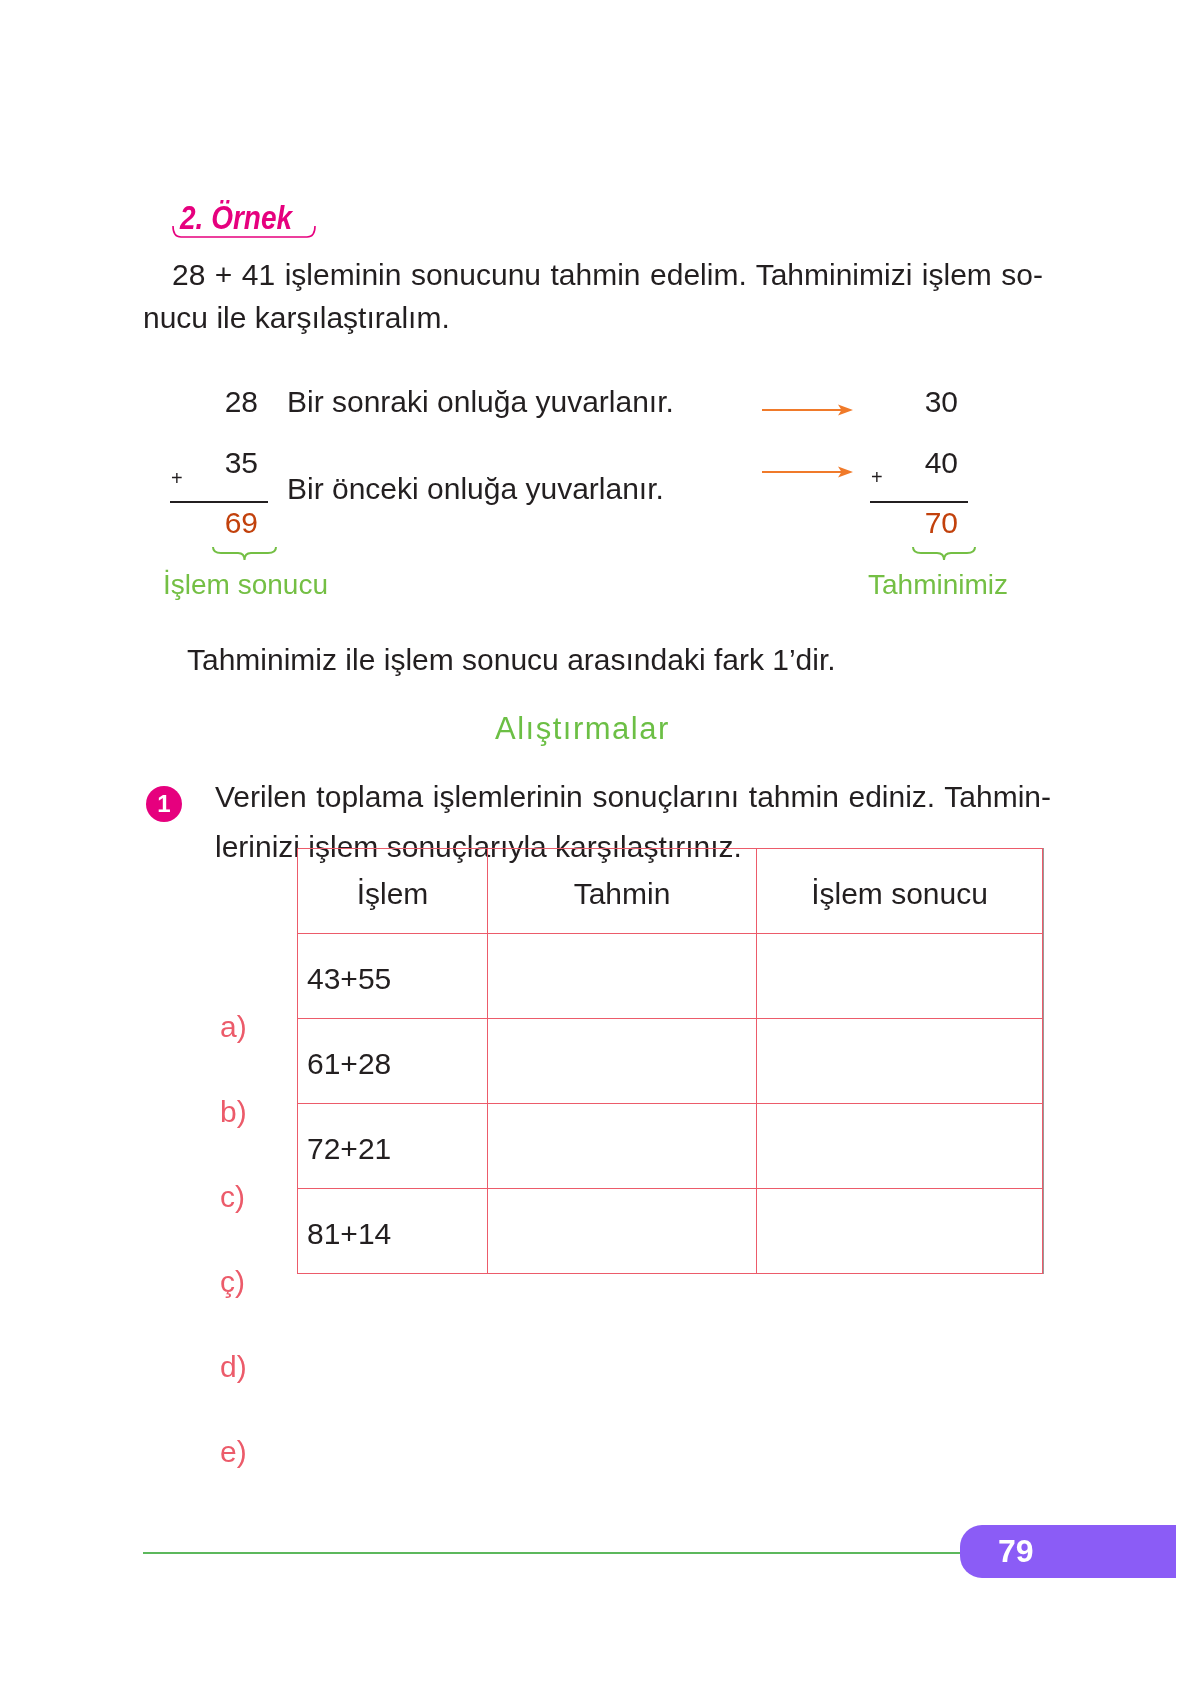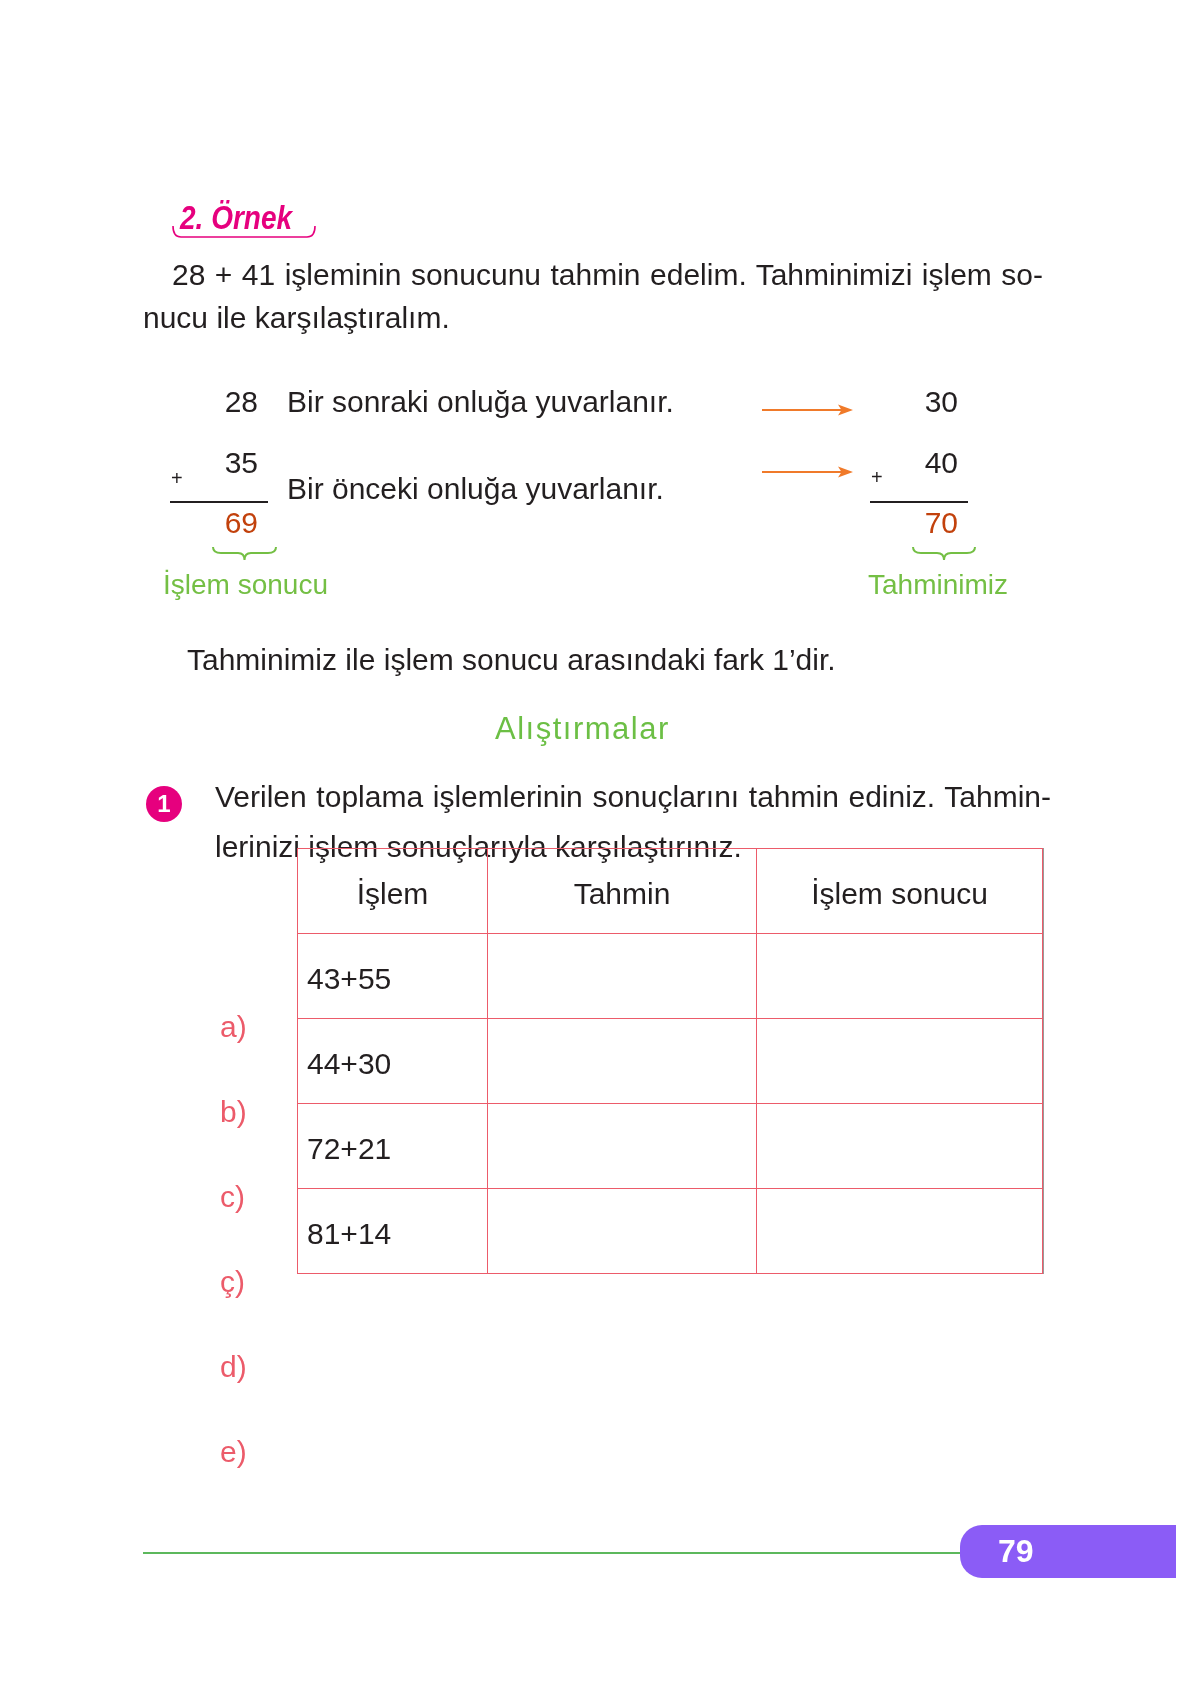--- a/index.html
+++ b/index.html
@@ -132,21 +132,21 @@
       <th>İşlem sonucu</th>
     </tr>
   </thead>
   <tbody>
     <tr>
       <td class="op">43+55</td>
       <td></td>
       <td></td>
     </tr>
     <tr>
-      <td class="op">44+30</td>
+      <td class="op">61+28</td>
       <td></td>
       <td></td>
     </tr>
     <tr>
       <td class="op">72+21</td>
       <td></td>
       <td></td>
     </tr>
     <tr>
       <td class="op">81+14</td>

